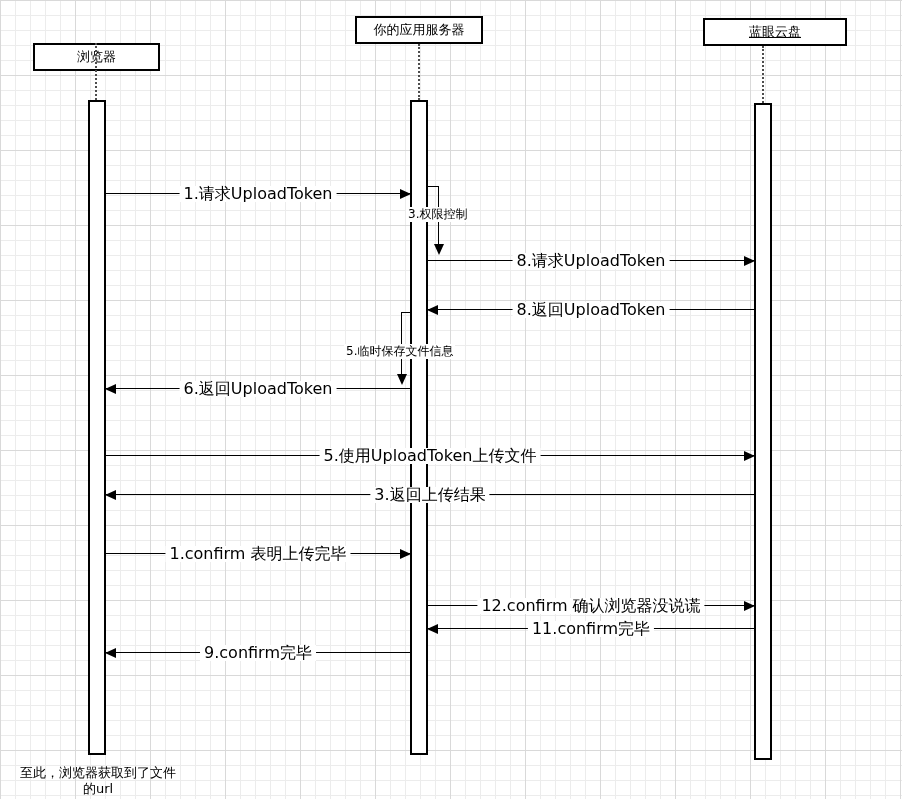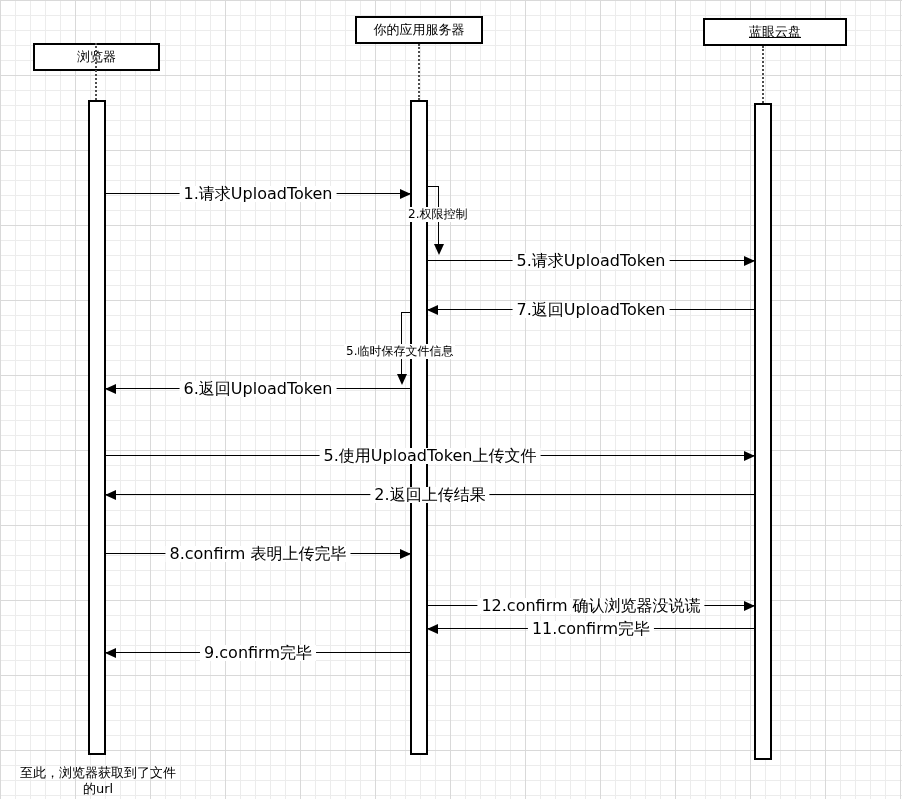--- a/index.html
+++ b/index.html
@@ -137,33 +137,33 @@
   <div class="message" style="left:106px; top:193px; width:304px;">
     <div class="msg-line"></div>
     <span class="arrow right"></span>
     <span class="msg-label">1.请求UploadToken</span>
   </div>
 
   <div class="self-message" style="left:428px; top:186px;">
     <div class="self-h" style="left:0; top:0; width:11px;"></div>
     <div class="self-v" style="left:10px; top:0; height:58px;"></div>
     <span class="arrow down" style="left:6px; top:58px;"></span>
-    <span class="self-label" style="left:-22px; top:21px;">2.权限控制</span>
+    <span class="self-label" style="left:-22px; top:21px;">3.权限控制</span>
   </div>
 
   <div class="message" style="left:428px; top:260px; width:326px;">
     <div class="msg-line"></div>
     <span class="arrow right"></span>
-    <span class="msg-label">5.请求UploadToken</span>
+    <span class="msg-label">8.请求UploadToken</span>
   </div>
 
   <div class="message" style="left:428px; top:309px; width:326px;">
     <div class="msg-line"></div>
     <span class="arrow left"></span>
-    <span class="msg-label">7.返回UploadToken</span>
+    <span class="msg-label">8.返回UploadToken</span>
   </div>
 
   <div class="self-message" style="left:410px; top:312px;">
     <div class="self-h" style="left:-9px; top:0; width:10px;"></div>
     <div class="self-v" style="left:-9px; top:0; height:62px;"></div>
     <span class="arrow down" style="left:-13px; top:62px;"></span>
     <span class="self-label" style="left:-66px; top:32px;">5.临时保存文件信息</span>
   </div>
 
   <div class="message" style="left:106px; top:388px; width:304px;">
@@ -174,27 +174,27 @@
 
   <div class="message" style="left:106px; top:455px; width:648px;">
     <div class="msg-line"></div>
     <span class="arrow right"></span>
     <span class="msg-label">5.使用UploadToken上传文件</span>
   </div>
 
   <div class="message" style="left:106px; top:494px; width:648px;">
     <div class="msg-line"></div>
     <span class="arrow left"></span>
-    <span class="msg-label">2.返回上传结果</span>
+    <span class="msg-label">3.返回上传结果</span>
   </div>
 
   <div class="message" style="left:106px; top:553px; width:304px;">
     <div class="msg-line"></div>
     <span class="arrow right"></span>
-    <span class="msg-label">8.confirm 表明上传完毕</span>
+    <span class="msg-label">1.confirm 表明上传完毕</span>
   </div>
 
   <div class="message" style="left:428px; top:605px; width:326px;">
     <div class="msg-line"></div>
     <span class="arrow right"></span>
     <span class="msg-label">12.confirm 确认浏览器没说谎</span>
   </div>
 
   <div class="message" style="left:428px; top:628px; width:326px;">
     <div class="msg-line"></div>

